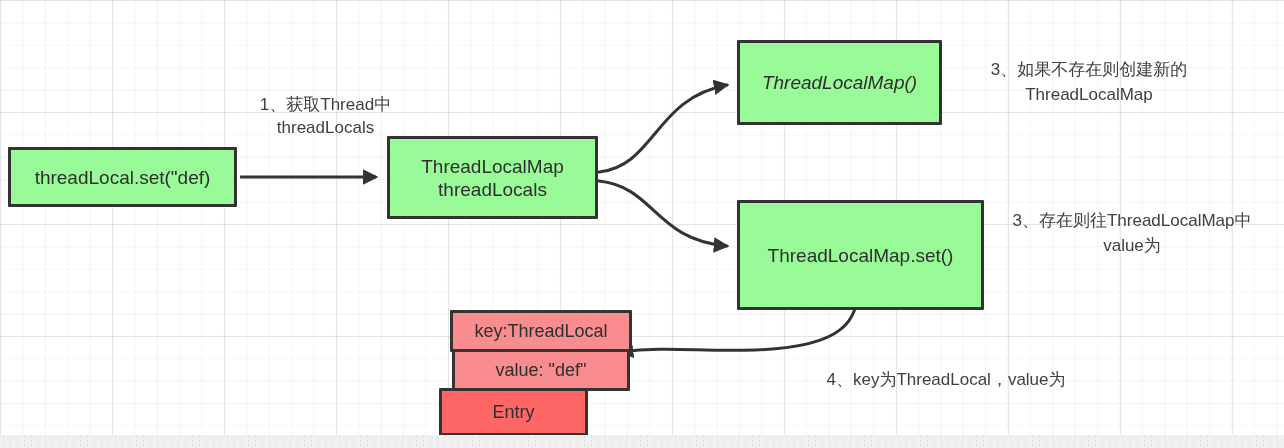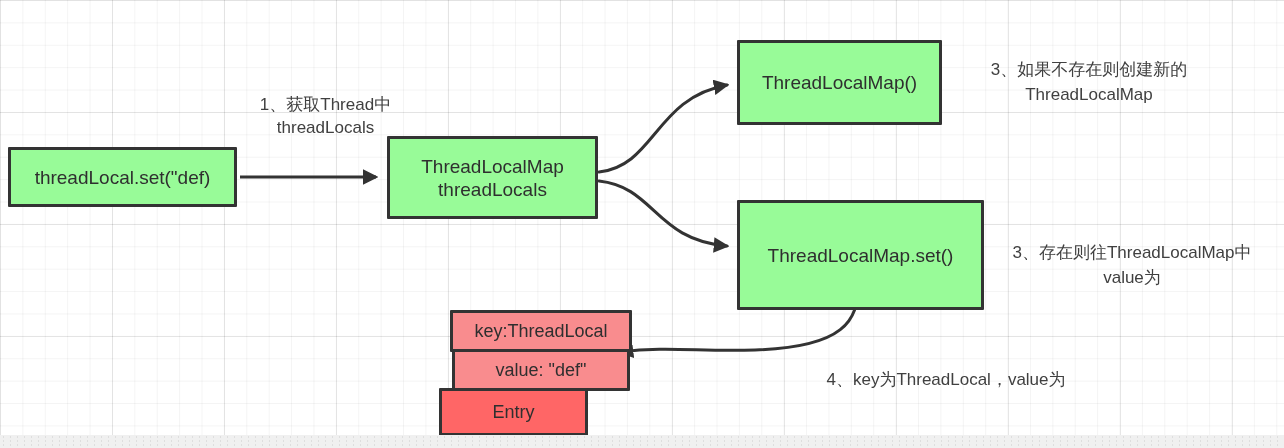--- a/index.html
+++ b/index.html
@@ -36,36 +36,36 @@
     color:#2f2f2f;
     font-size:19px;
     line-height:23px;
     border-radius:1px;
   }
   .green{background:#98FB98;}
   .red-light{background:#F98C8E;font-size:18px;margin-left:26px;}
   .red{background:#FF6666;font-size:18px;justify-content:center;}
   .node-threadlocal-set  {left:8px;   top:147px; width:229px; height:60px;}
   .node-threadlocals     {left:387px; top:136px; width:211px; height:83px;}
-  .node-map-ctor         {left:737px; top:40px;  width:205px; height:85px;}
+  .node-map-ctor         {left:737px; top:40px;  width:205px; height:85px;font-style:italic;}
   .node-map-set          {left:737px; top:200px; width:247px; height:110px;}
   .node-entry-key        {left:424px; top:310px; width:182px; height:42px;}
   .node-entry-value      {left:426px; top:349px; width:178px; height:42px;}
   .node-entry            {left:439px; top:388px; width:149px; height:48px;}
   .annotation{
     position:absolute;
     color:#404040;
     font-size:17px;
     line-height:25px;
     text-align:center;
   }
   .annotation span{display:block;}
   .ann-step1{left:228px; top:93px;  width:195px; line-height:23px;}
   .ann-step2{left:951px; top:57px;  width:276px;}
-  .ann-step3{left:983px; top:240px; width:298px;}
+  .ann-step3{left:983px; top:208px; width:298px;}
   .ann-step4{left:786px; top:367px; width:284px;margin-left:18px;}
 </style>
 </head>
 <body>
 
 <div class="canvas">
 
   <svg class="wires" width="1284" height="448" viewBox="0 0 1284 448">
     <defs>
       <marker id="arrow" viewBox="0 0 10 10" refX="8.5" refY="5" markerWidth="5.2" markerHeight="5.2" orient="auto">

